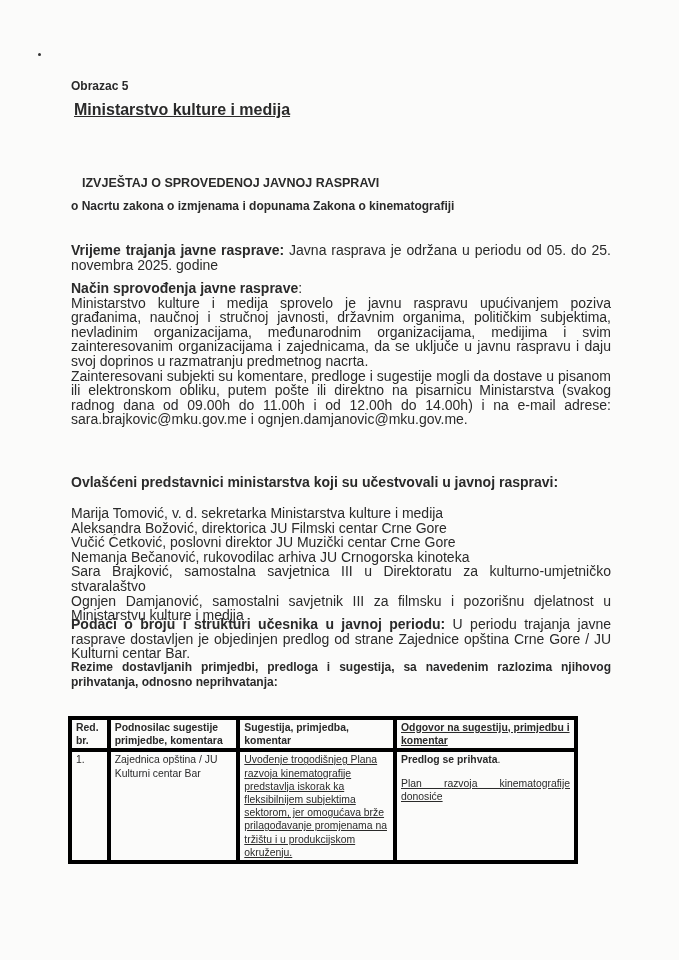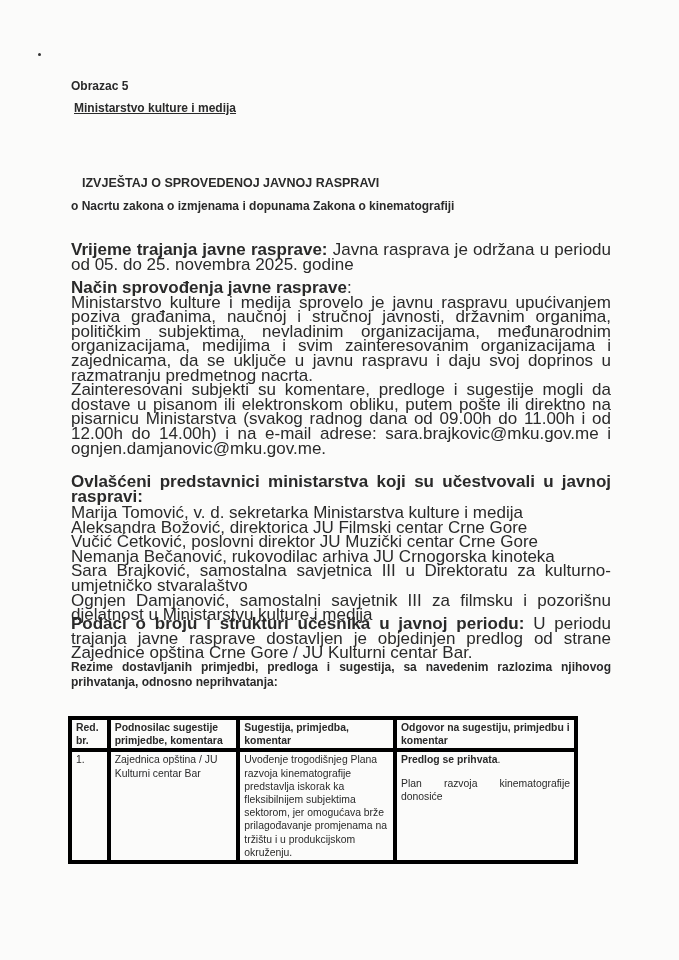--- a/index.html
+++ b/index.html
@@ -7,42 +7,42 @@
       width: 679px; height: 960px; overflow: hidden;
       background: #fbfbfa;
       font-family: "Liberation Sans", sans-serif;
       color: #2a2a2a;
       position: relative;
     }
     .page { position: absolute; left: 0; top: 0; width: 606px; height: 960px; }
     .dot { position: absolute; left: 38px; top: 53px; width: 3px; height: 3px; border-radius: 50%; background: #333; }
     .abs { position: absolute; }
     .form-no { left: 71px; top: 79px; font-size: 12px; font-weight: bold; }
-    .ministry { left: 74px; top: 101px; font-size: 12px; font-weight: bold; text-decoration: underline; }
+    .ministry { left: 74px; top: 101px; font-size: 16px; font-weight: bold; text-decoration: underline; }
     .title { left: 71px; top: 176px; font-size: 12.5px; font-weight: bold; padding-left: 11px; }
     .subtitle { left: 71px; top: 199px; font-size: 12px; font-weight: bold; }
-    .block { left: 71px; width: 540px; font-size: 17px; line-height: 14.6px; text-align: justify; }
+    .block { left: 71px; width: 540px; font-size: 14px; line-height: 14.6px; text-align: justify; }
     .b { font-weight: bold; }
     .para { margin: 0; }
     .list-line { margin: 0; line-height: 14.6px; }
     table.summary {
       position: absolute; left: 68px; top: 716px;
       width: 510px; border-collapse: collapse;
       font-size: 10.4px; line-height: 13.2px;
     }
     table.summary td, table.summary th {
       border: 4px solid #000000; vertical-align: top; padding: 1px 4px;
       text-align: left; font-weight: normal;
     }
     table.summary th { font-weight: bold; }
     .c1 { width: 27px; }
     .c2 { width: 122px; }
     .c3 { width: 150px; }
     .c4 { width: 176px; }
-    .just { text-align: justify; text-align-last: left; }
+    .just { text-align: justify; text-align-last: left; text-decoration: underline; }
     .resp-head { font-weight: bold; }
     .resp-body { margin-top: 10px; text-align: justify; }
   </style>
 </head>
 <body>
 
 <div class="page">
   <div class="dot"></div>
 
   <div class="abs form-no">Obrazac 5</div>

